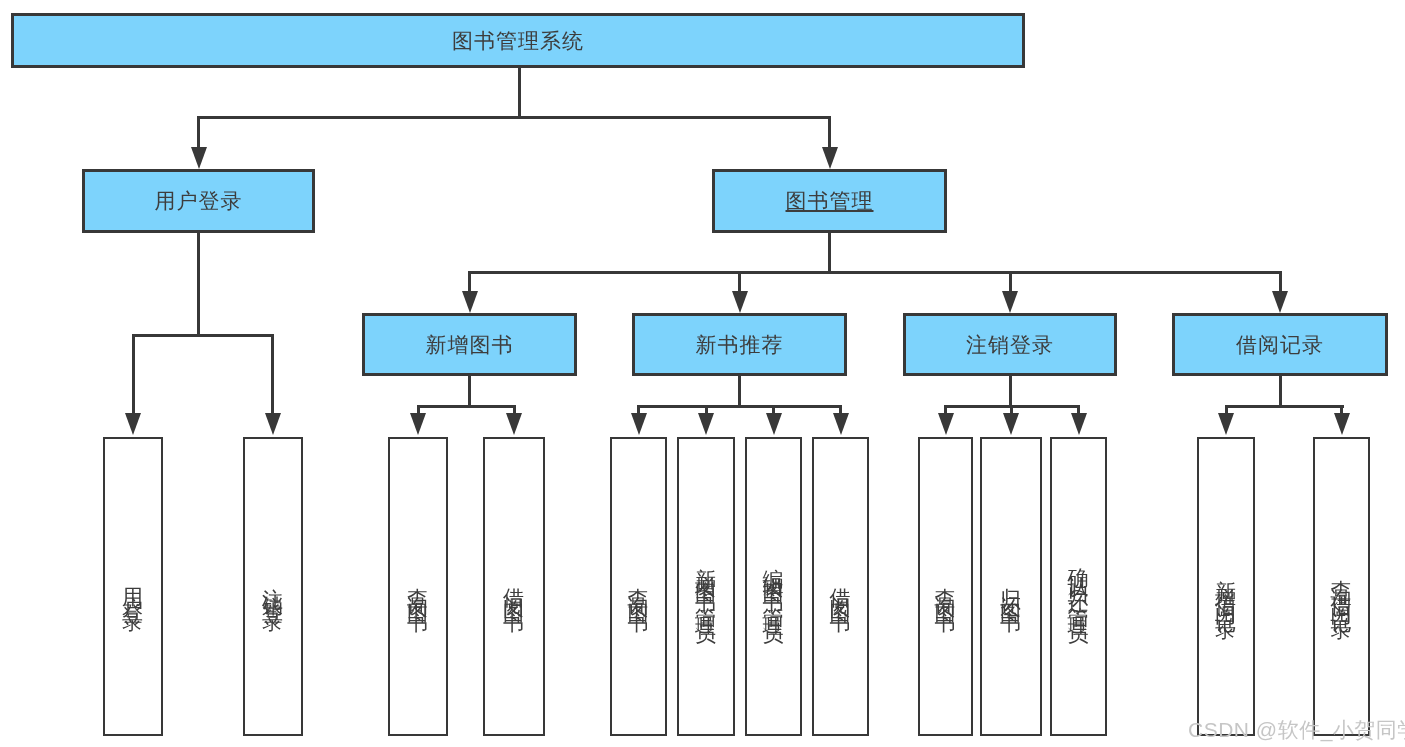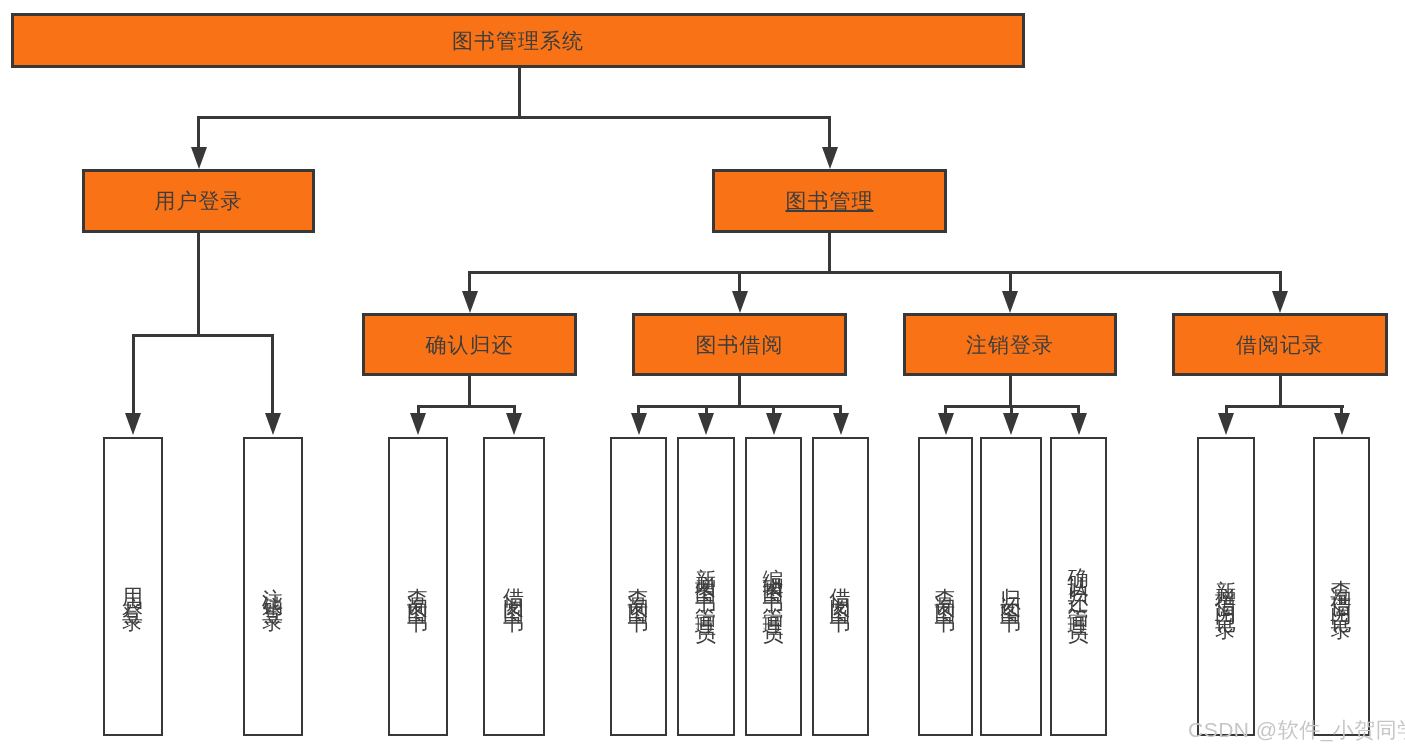--- a/index.html
+++ b/index.html
@@ -1,21 +1,21 @@
 <!DOCTYPE html>
 <html><head>
 <meta charset="utf-8">
 <style>
   html,body{margin:0;padding:0;background:#ffffff;}
   #canvas{
     position:relative;width:1405px;height:747px;background:#ffffff;overflow:hidden;
     font-family:"Liberation Sans","DejaVu Sans",sans-serif;color:#3d3d3d;
   }
   .box{
-    position:absolute;box-sizing:border-box;border:3px solid #383838;background:#f97316;
+    position:absolute;box-sizing:border-box;border:3px solid #383838;background:#7dd3fc;
     display:flex;align-items:center;justify-content:center;
     font-size:21px;letter-spacing:1px;white-space:nowrap;
   }
   .vbox{
     position:absolute;box-sizing:border-box;border:2.5px solid #383838;background:#ffffff;
     display:flex;align-items:center;justify-content:center;
   }
   .vbox span{
     writing-mode:vertical-lr;text-orientation:mixed;
     font-size:21px;letter-spacing:8px;line-height:1;
@@ -60,22 +60,22 @@
   <div class="hline" style="left:468px;top:271px;width:814px;"></div>
   <div class="vline" style="left:468px;top:271px;height:24px;"></div>
   <div class="vline" style="left:738px;top:271px;height:24px;"></div>
   <div class="vline" style="left:1008.5px;top:271px;height:24px;"></div>
   <div class="vline" style="left:1278.5px;top:271px;height:24px;"></div>
   <div class="arr" style="left:461.5px;top:291px;"></div>
   <div class="arr" style="left:731.5px;top:291px;"></div>
   <div class="arr" style="left:1002px;top:291px;"></div>
   <div class="arr" style="left:1272px;top:291px;"></div>
 
-  <div class="box" style="left:362px;top:313px;width:215px;height:63px;">确认归还</div>
-  <div class="box" style="left:632px;top:313px;width:215px;height:63px;">图书借阅</div>
+  <div class="box" style="left:362px;top:313px;width:215px;height:63px;">新增图书</div>
+  <div class="box" style="left:632px;top:313px;width:215px;height:63px;">新书推荐</div>
   <div class="box" style="left:903px;top:313px;width:214px;height:63px;">注销登录</div>
   <div class="box" style="left:1172px;top:313px;width:216px;height:63px;">借阅记录</div>
 
   <div class="vline" style="left:468px;top:376px;height:32px;"></div>
   <div class="hline" style="left:416.5px;top:405px;width:99px;"></div>
   <div class="vline" style="left:416.5px;top:405px;height:10px;"></div>
   <div class="vline" style="left:512.5px;top:405px;height:10px;"></div>
   <div class="arr" style="left:410px;top:413px;"></div>
   <div class="arr" style="left:506px;top:413px;"></div>
 

